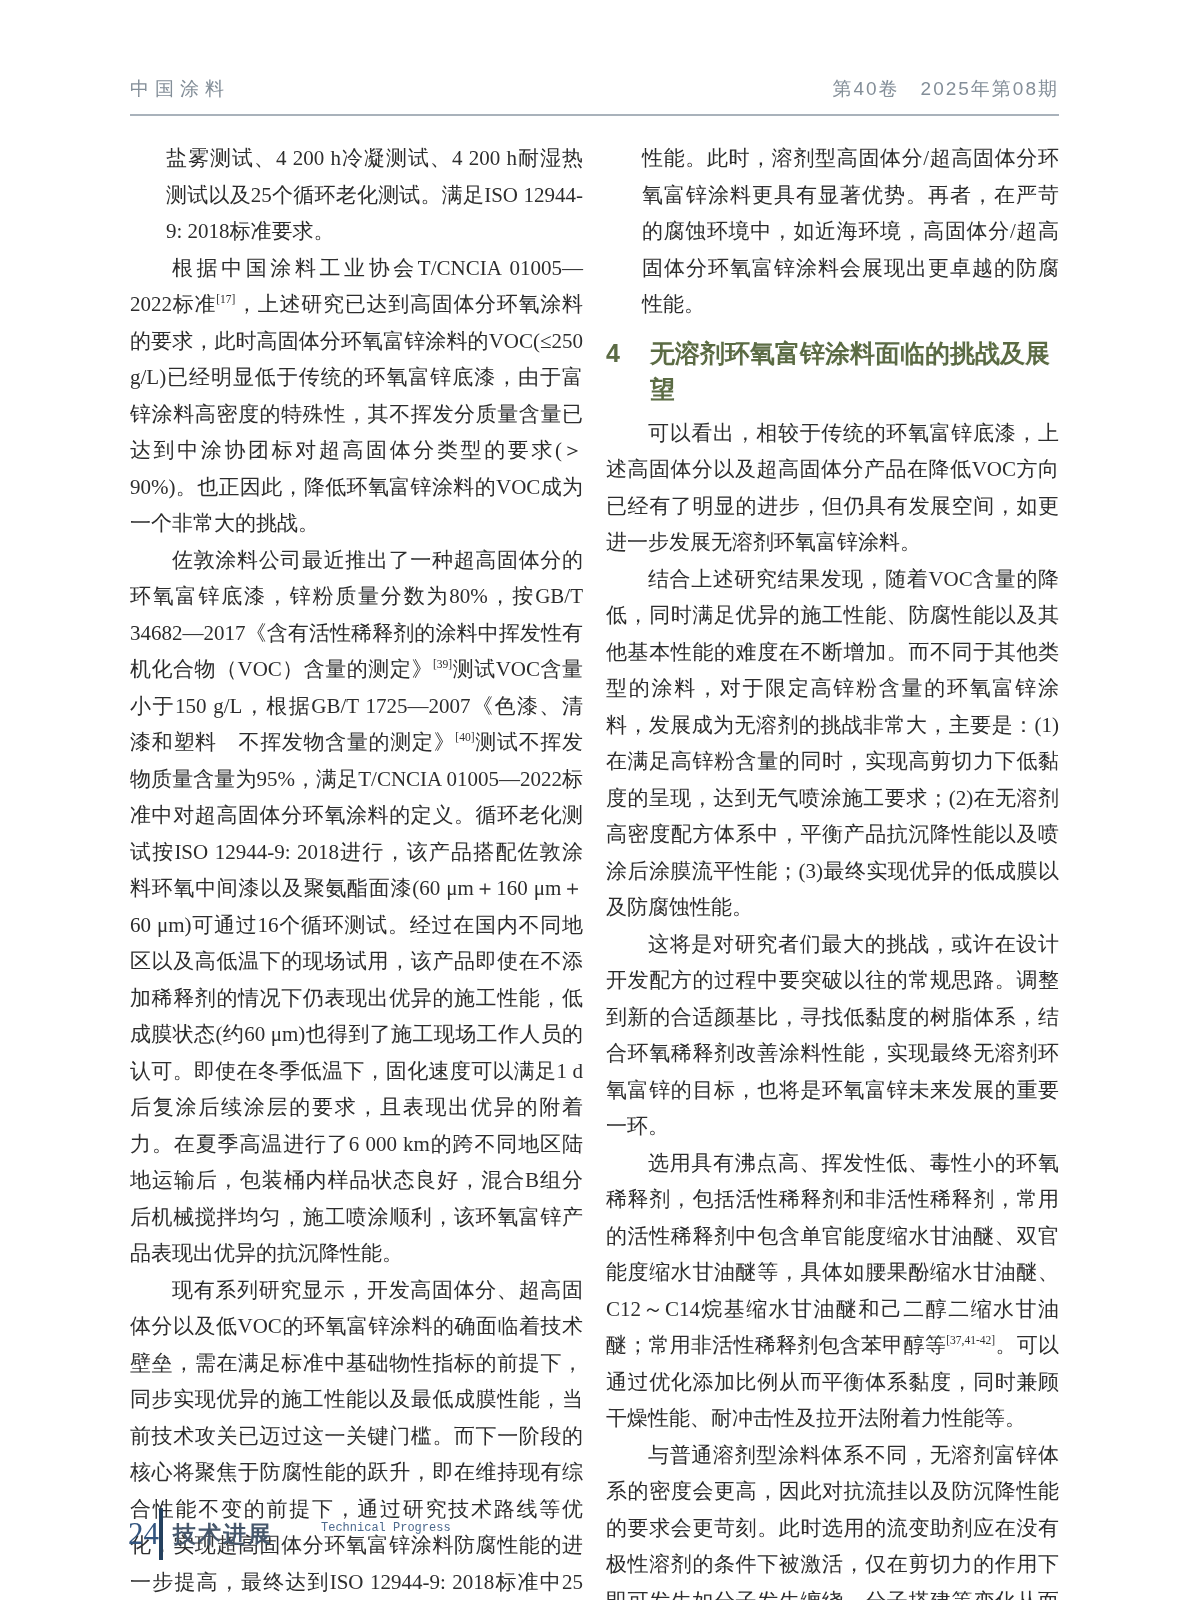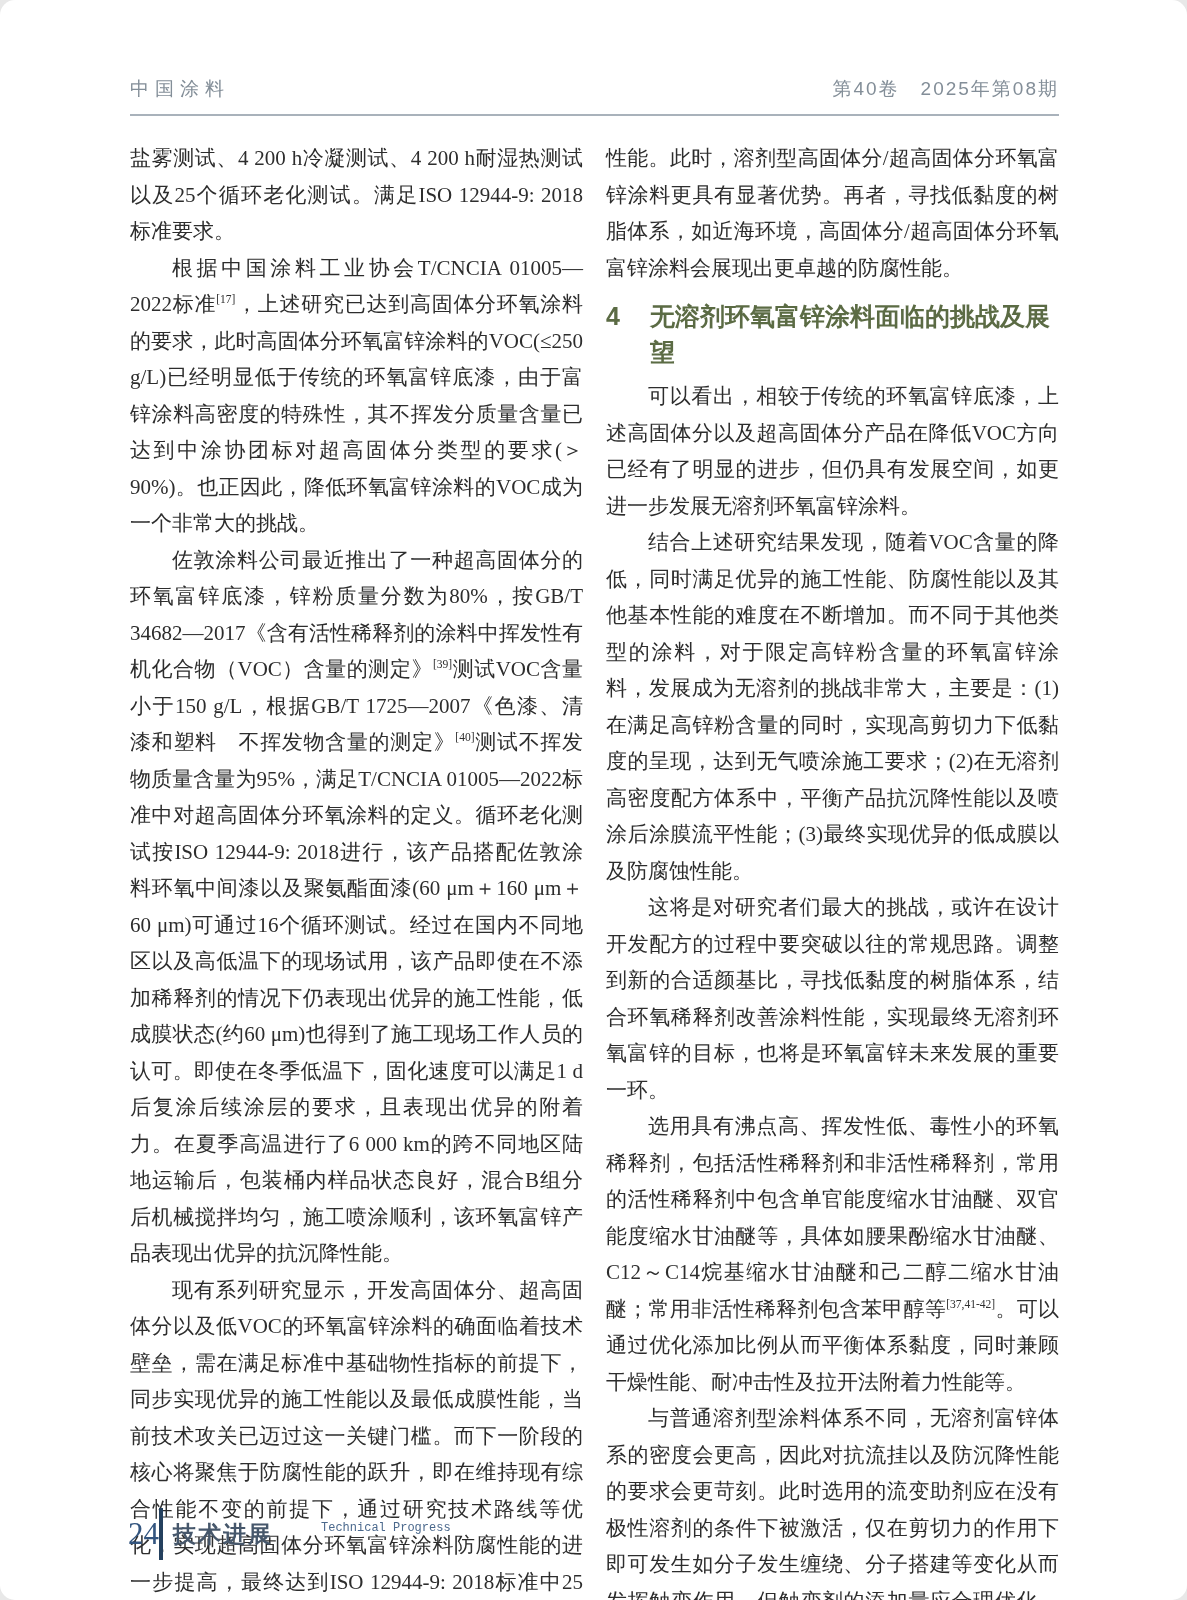--- a/index.html
+++ b/index.html
@@ -1,38 +1,37 @@
 <!DOCTYPE html>
 <html><head>
 <meta charset="utf-8">
 <style>
   html,body{margin:0;padding:0;background:#e8e8e8;}
   .page{
     width:1187px;height:1600px;background:#ffffff;position:relative;
     box-sizing:border-box;padding:76px 128px 0 130px;overflow:hidden;
     font-family:"Liberation Serif","DejaVu Serif",serif;
-    border-radius:15px;
   }
   
   .page-header{
     display:flex;justify-content:space-between;align-items:flex-end;
     font-size:19px;color:#838e98;padding-bottom:12px;
     border-bottom:2px solid #a9b2bb;
     font-family:"Liberation Sans","DejaVu Sans",sans-serif;
   }
   .journal-name{letter-spacing:6px;}
   .issue-info{letter-spacing:2px;}
   
   .columns{display:flex;gap:23px;margin-top:24px;}
   .col{width:453px;flex:0 0 453px;}
   .body-p{
     margin:0;font-size:21px;line-height:36.5px;color:#2d2d2d;
     text-align:justify;text-indent:2em;
   }
-  .body-p.noindent{text-indent:0;}
+  .body-p.noindent{text-indent:0;margin-left:36px;}
   .body-p sup{font-size:0.55em;line-height:0;vertical-align:super;}
   h2.main-heading{
     margin:12px 0 8px 0;font-size:25px;line-height:36px;font-weight:bold;
     color:#5b6b44;font-family:"Liberation Sans","DejaVu Sans",sans-serif;
     display:flex;
   }
   h2.main-heading .hnum{flex:0 0 44px;}
   h2.main-heading .htitle{flex:1;}
   
   .page-footer{
@@ -66,21 +65,21 @@
   </div>
 
   <div class="columns">
     <div class="col">
         <p class="body-p noindent">盐雾测试、4 200 h冷凝测试、4 200 h耐湿热测试以及25个循环老化测试。满足ISO 12944-9: 2018标准要求。</p>
         <p class="body-p">根据中国涂料工业协会T/CNCIA 01005—2022标准<sup>[17]</sup>，上述研究已达到高固体分环氧涂料的要求，此时高固体分环氧富锌涂料的VOC(≤250 g/L)已经明显低于传统的环氧富锌底漆，由于富锌涂料高密度的特殊性，其不挥发分质量含量已达到中涂协团标对超高固体分类型的要求(＞90%)。也正因此，降低环氧富锌涂料的VOC成为一个非常大的挑战。</p>
         <p class="body-p">佐敦涂料公司最近推出了一种超高固体分的环氧富锌底漆，锌粉质量分数为80%，按GB/T 34682—2017《含有活性稀释剂的涂料中挥发性有机化合物（VOC）含量的测定》<sup>[39]</sup>测试VOC含量小于150 g/L，根据GB/T 1725—2007《色漆、清漆和塑料　不挥发物含量的测定》<sup>[40]</sup>测试不挥发物质量含量为95%，满足T/CNCIA 01005—2022标准中对超高固体分环氧涂料的定义。循环老化测试按ISO 12944-9: 2018进行，该产品搭配佐敦涂料环氧中间漆以及聚氨酯面漆(60 μm＋160 μm＋60 μm)可通过16个循环测试。经过在国内不同地区以及高低温下的现场试用，该产品即使在不添加稀释剂的情况下仍表现出优异的施工性能，低成膜状态(约60 μm)也得到了施工现场工作人员的认可。即使在冬季低温下，固化速度可以满足1 d后复涂后续涂层的要求，且表现出优异的附着力。在夏季高温进行了6 000 km的跨不同地区陆地运输后，包装桶内样品状态良好，混合B组分后机械搅拌均匀，施工喷涂顺利，该环氧富锌产品表现出优异的抗沉降性能。</p>
         <p class="body-p">现有系列研究显示，开发高固体分、超高固体分以及低VOC的环氧富锌涂料的确面临着技术壁垒，需在满足标准中基础物性指标的前提下，同步实现优异的施工性能以及最低成膜性能，当前技术攻关已迈过这一关键门槛。而下一阶段的核心将聚焦于防腐性能的跃升，即在维持现有综合性能不变的前提下，通过研究技术路线等优化，实现超高固体分环氧富锌涂料防腐性能的进一步提高，最终达到ISO 12944-9: 2018标准中25个循环测试的严苛要求。这一研究方向正是目前攻关的重点领域。</p>
       </div>
     <div class="col">
-        <p class="body-p noindent">性能。此时，溶剂型高固体分/超高固体分环氧富锌涂料更具有显著优势。再者，寻找低黏度的树脂体系，如近海环境，高固体分/超高固体分环氧富锌涂料会展现出更卓越的防腐性能。</p>
+        <p class="body-p noindent">性能。此时，溶剂型高固体分/超高固体分环氧富锌涂料更具有显著优势。再者，在严苛的腐蚀环境中，如近海环境，高固体分/超高固体分环氧富锌涂料会展现出更卓越的防腐性能。</p>
         <h2 class="main-heading">
           <span class="hnum">4</span>
           <span class="htitle">无溶剂环氧富锌涂料面临的挑战及展望</span>
         </h2>
         <p class="body-p">可以看出，相较于传统的环氧富锌底漆，上述高固体分以及超高固体分产品在降低VOC方向已经有了明显的进步，但仍具有发展空间，如更进一步发展无溶剂环氧富锌涂料。</p>
         <p class="body-p">结合上述研究结果发现，随着VOC含量的降低，同时满足优异的施工性能、防腐性能以及其他基本性能的难度在不断增加。而不同于其他类型的涂料，对于限定高锌粉含量的环氧富锌涂料，发展成为无溶剂的挑战非常大，主要是：(1)在满足高锌粉含量的同时，实现高剪切力下低黏度的呈现，达到无气喷涂施工要求；(2)在无溶剂高密度配方体系中，平衡产品抗沉降性能以及喷涂后涂膜流平性能；(3)最终实现优异的低成膜以及防腐蚀性能。</p>
         <p class="body-p">这将是对研究者们最大的挑战，或许在设计开发配方的过程中要突破以往的常规思路。调整到新的合适颜基比，寻找低黏度的树脂体系，结合环氧稀释剂改善涂料性能，实现最终无溶剂环氧富锌的目标，也将是环氧富锌未来发展的重要一环。</p>
         <p class="body-p">选用具有沸点高、挥发性低、毒性小的环氧稀释剂，包括活性稀释剂和非活性稀释剂，常用的活性稀释剂中包含单官能度缩水甘油醚、双官能度缩水甘油醚等，具体如腰果酚缩水甘油醚、C12～C14烷基缩水甘油醚和己二醇二缩水甘油醚；常用非活性稀释剂包含苯甲醇等<sup>[37,41-42]</sup>。可以通过优化添加比例从而平衡体系黏度，同时兼顾干燥性能、耐冲击性及拉开法附着力性能等。</p>
         <p class="body-p">与普通溶剂型涂料体系不同，无溶剂富锌体系的密度会更高，因此对抗流挂以及防沉降性能的要求会更苛刻。此时选用的流变助剂应在没有极性溶剂的条件下被激活，仅在剪切力的作用下即可发生如分子发生缠绕、分子搭建等变化从而发挥触变作用。但触变剂的添加量应合理优化，若添加量过高，会导致涂料雾化不好及涂膜流平不佳，因此根据体系平台合理的优化添加量极其重要。</p>
       </div>

